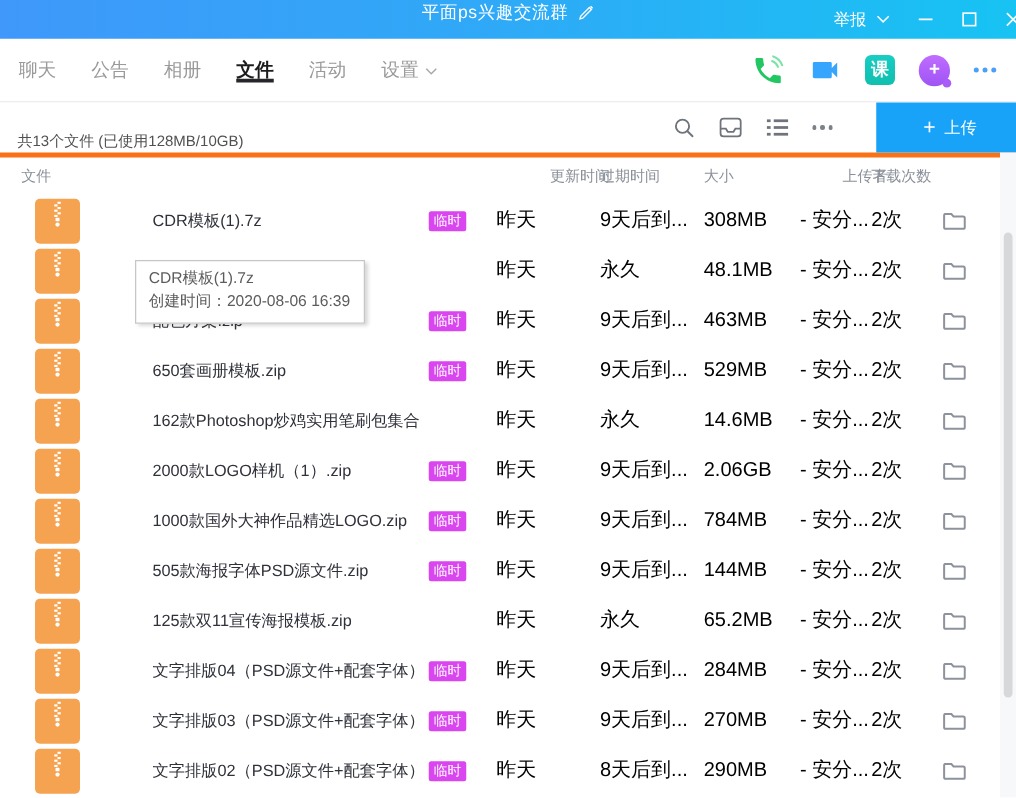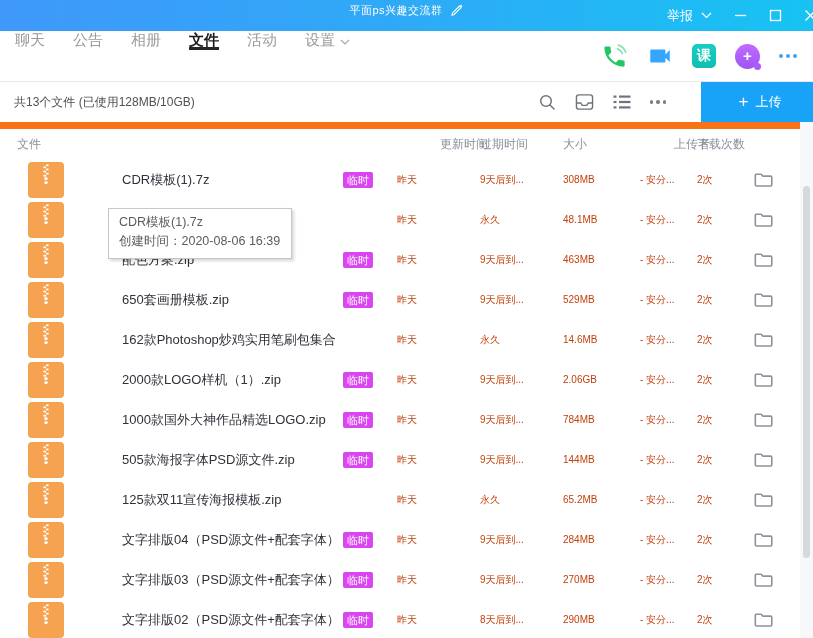--- a/index.html
+++ b/index.html
@@ -13,36 +13,36 @@
 
   
   .titlebar{
     position:relative;height:31px;
     background:linear-gradient(90deg,#3f98fa 0%,#2fa9f7 48%,#17c3f3 100%);
     color:#fff;
   }
   .title-wrap{
     position:absolute;left:0;right:0;top:0;height:20px;
     display:flex;align-items:center;justify-content:center;gap:7px;
-    font-size:11px;letter-spacing:.5px;
+    font-size:14px;letter-spacing:.5px;
   }
   .pencil-btn{display:flex;align-items:center;cursor:pointer;}
   .win-controls{
     position:absolute;right:-6px;top:0;height:31px;
     display:flex;align-items:center;gap:21px;padding-right:2px;
   }
   .report{display:flex;align-items:center;gap:8px;font-size:13px;color:#fff;cursor:pointer;}
   .win-btn{display:flex;align-items:center;justify-content:center;width:14px;height:14px;cursor:pointer;}
 
   
   .tabbar{
     height:50px;display:flex;align-items:stretch;
     padding:0 16px 0 15px;border-bottom:1px solid #e9e9e9;background:#fff;
   }
-  .tabs{display:flex;align-items:flex-start;gap:28px;}
+  .tabs{display:flex;align-items:center;gap:28px;}
   .tab{
     display:flex;align-items:center;gap:5px;position:relative;
     font-size:15px;color:#9a9a9a;cursor:pointer;white-space:nowrap;
   }
   .tab.active{color:#1c1c1c;font-weight:bold;}
   .tab.active::after{
     content:"";position:absolute;left:0;right:0;bottom:0;height:3px;background:#26272b;
   }
   .tab .chev{color:#a9a9a9;margin-top:2px;}
   .tab-actions{margin-left:auto;display:flex;align-items:center;gap:19px;}
@@ -61,22 +61,22 @@
   .invite-bubble::after{
     content:"";position:absolute;right:-1px;bottom:-1px;width:7px;height:7px;border-radius:50%;
     background:#a95cf7;
   }
   .invite-bubble span{font-size:15px;font-weight:bold;line-height:1;margin-top:-1px;}
   .blue-dots{display:flex;gap:3px;cursor:pointer;}
   .blue-dots i{width:4px;height:4px;border-radius:50%;background:#4aa0f8;}
 
   
   .countbar{
-    height:40px;display:flex;align-items:center;
-    padding-left:14px;border-bottom:7px solid #f97316;background:#fff;
+    height:40px;display:flex;align-items:flex-end;
+    padding-left:14px;border-bottom:4px solid #f97316;background:#fff;
   }
   .count-text{font-size:12px;color:#515151;}
   .count-actions{margin-left:auto;display:flex;align-items:center;gap:19px;}
   .tool-ic{display:flex;align-items:center;justify-content:center;cursor:pointer;color:#6f737b;}
   .gray-dots{display:flex;gap:3px;cursor:pointer;margin-right:1px;}
   .gray-dots i{width:3.5px;height:3.5px;border-radius:50%;background:#7c8087;}
   .upload-btn{
     margin-left:15px;margin-right:-10px;height:40px;min-width:90px;padding:0 18px 0 14px;
     background:#18a3f8;color:#fff;font-size:13px;
     display:flex;align-items:center;justify-content:center;gap:7px;cursor:pointer;
@@ -100,21 +100,21 @@
     background:#f5a351;display:flex;justify-content:center;
   }
   .c-name{
     position:absolute;left:122px;top:0;line-height:40px;font-size:13px;color:#30323a;
     max-width:216px;white-space:nowrap;overflow:hidden;
   }
   .c-badge{
     position:absolute;left:343px;top:12px;height:16px;line-height:16px;
     background:#d946ef;color:#fff;font-size:11px;padding:0 4px;border-radius:2px;
   }
-  .meta{position:absolute;top:0;line-height:40px;font-size:10px;color:#c2410c;white-space:nowrap;}
+  .meta{position:absolute;top:0;line-height:40px;font-size:16px;color:#000000;white-space:nowrap;}
   .c-updated{left:397px;}
   .c-expires{left:480px;max-width:78px;overflow:hidden;}
   .c-size{left:563px;}
   .c-uploader{left:640px;max-width:56px;overflow:hidden;}
   .c-downloads{left:697px;}
   .c-folder{position:absolute;left:754px;top:11px;cursor:pointer;display:flex;}
 
   
   .tooltip{
     position:absolute;left:108px;top:208px;z-index:50;

